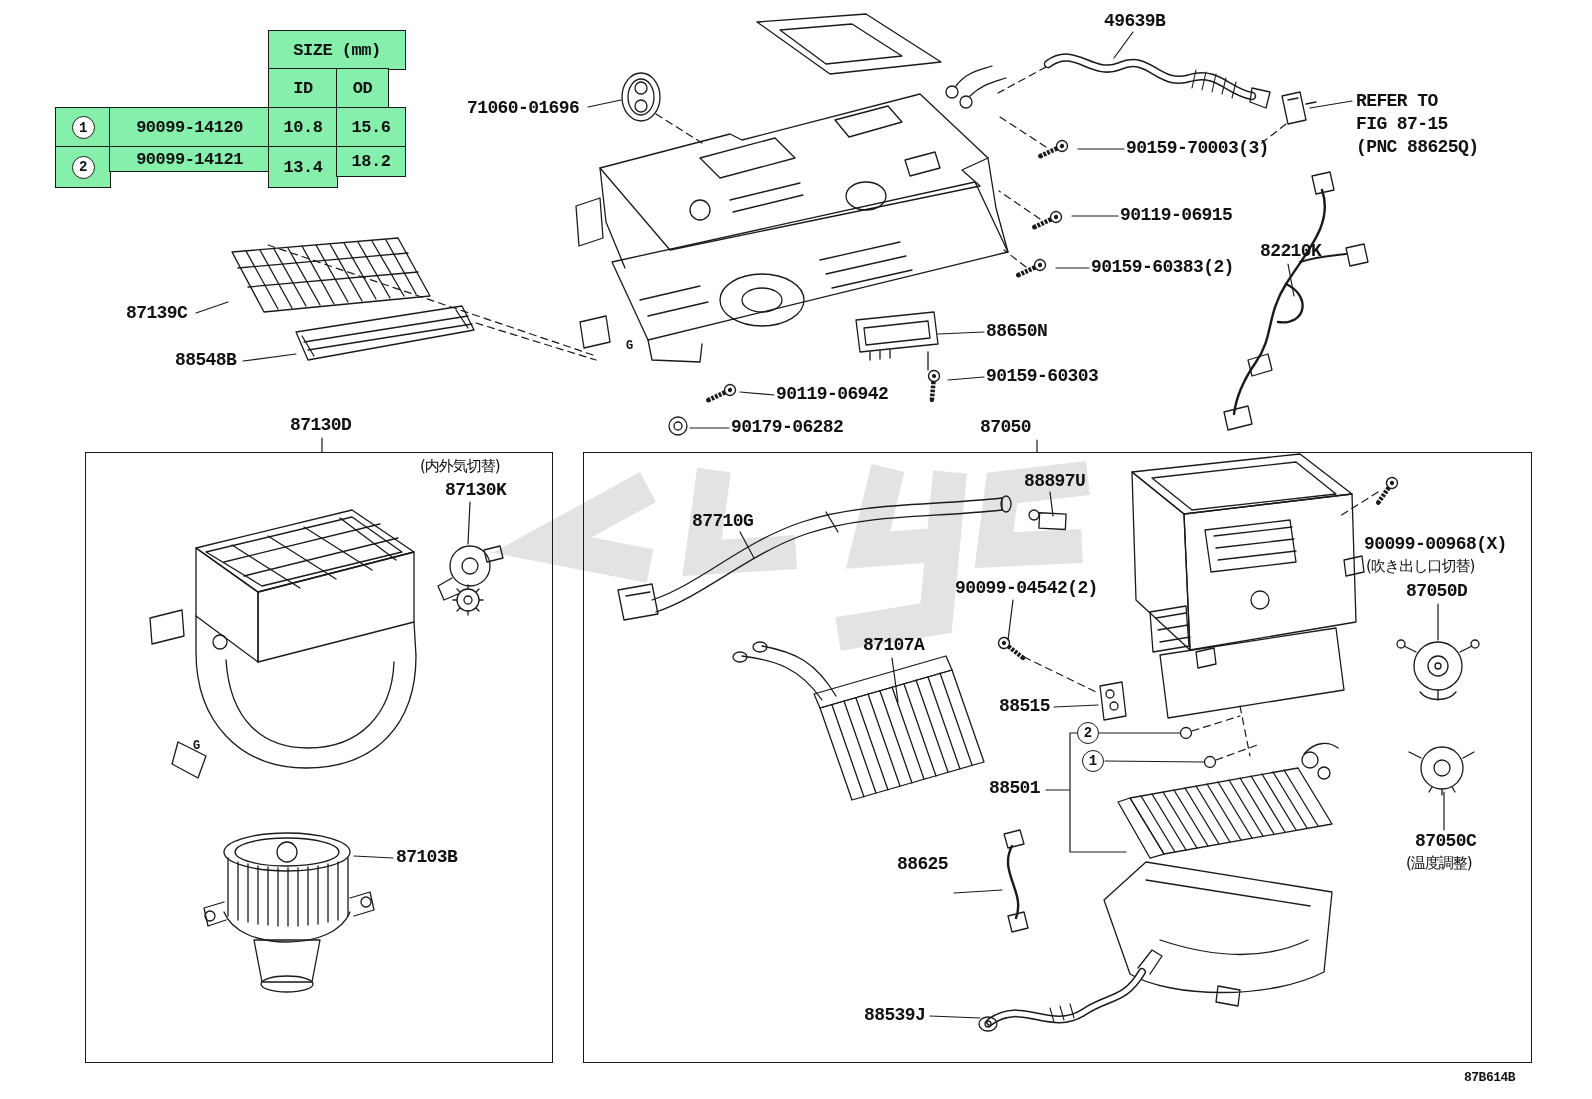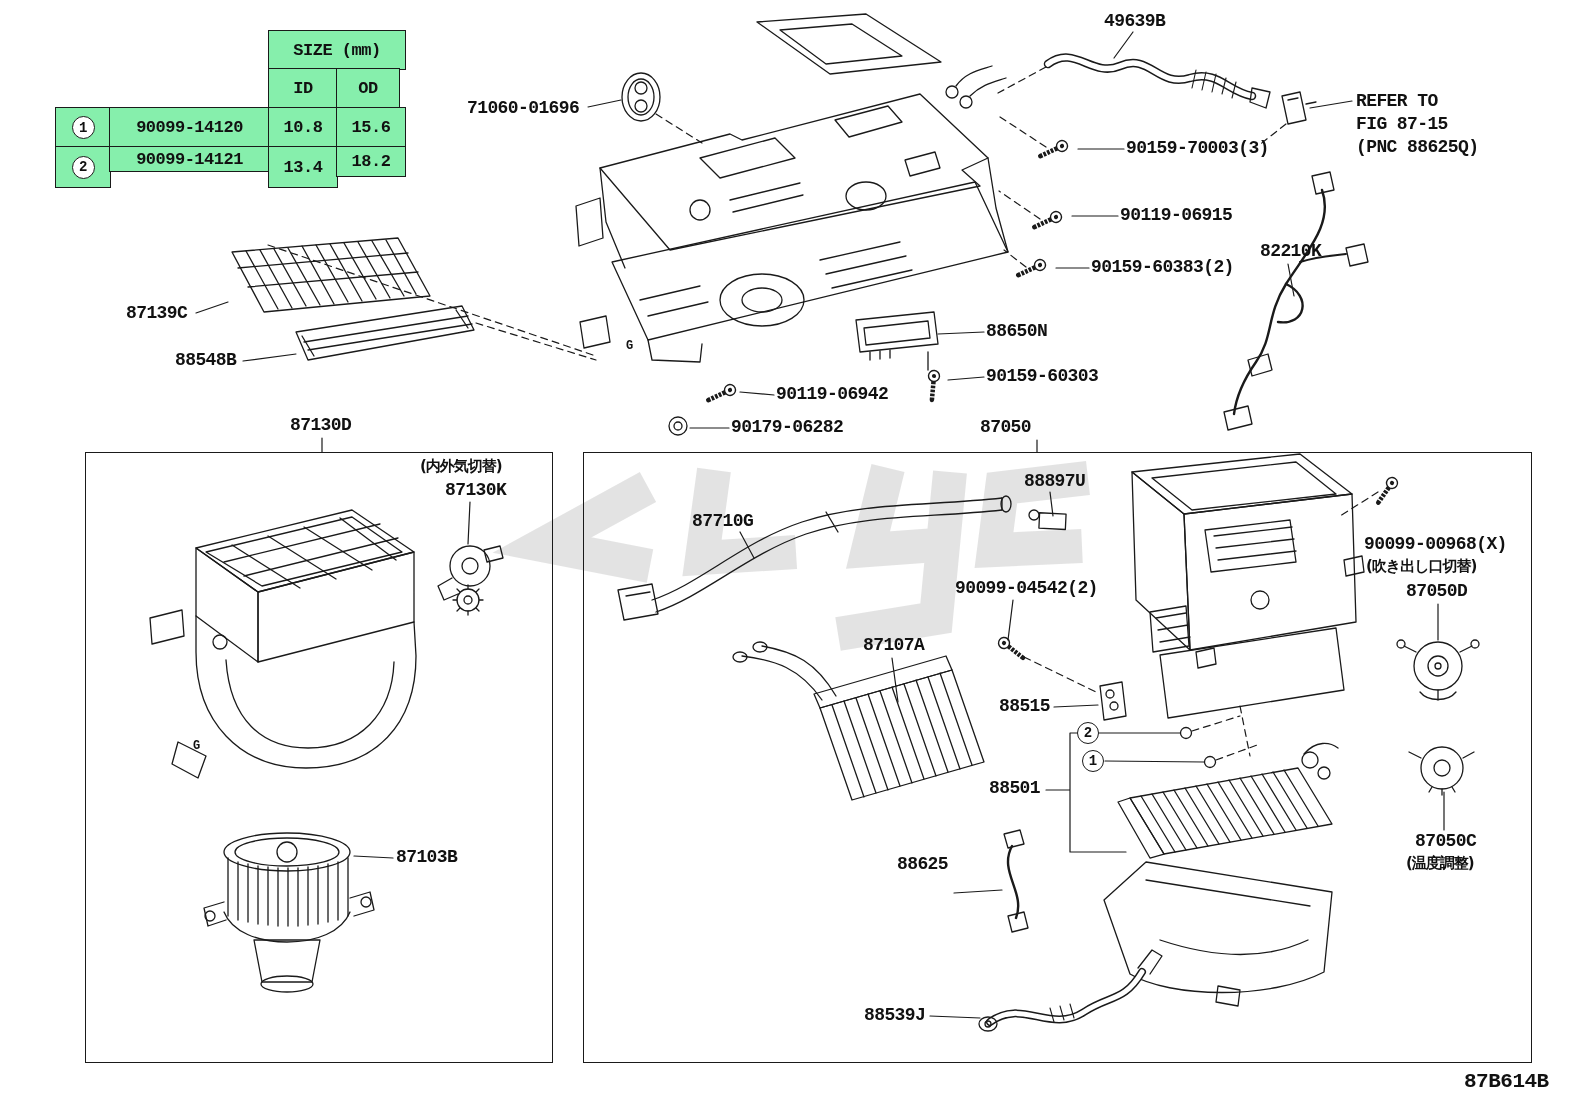--- a/index.html
+++ b/index.html
@@ -2,30 +2,30 @@
 <html><head>
 <meta charset="utf-8">
 <style>
   *{box-sizing:border-box}
   body{margin:0;background:#fff}
   .sheet{position:relative;width:1592px;height:1099px;background:#fff;overflow:hidden;
          font-family:"Liberation Mono","DejaVu Sans Mono",monospace;color:#111}
   svg.art{position:absolute;left:0;top:0}
   .callout{position:absolute;font-weight:700;font-size:18px;line-height:1.05;
            letter-spacing:-0.6px;white-space:nowrap}
-  .jp{font-family:"DejaVu Sans",sans-serif;font-size:15px;font-weight:700;letter-spacing:-1px}
+  .jp{font-family:"DejaVu Sans",sans-serif;font-size:15px;font-weight:400;letter-spacing:-1px}
   .frame{position:absolute;border:1.8px solid #1a1a1a;background:transparent}
   .tcell{position:absolute;border:1.6px solid #1a1a1a;display:flex;align-items:center;
          justify-content:center;font-weight:700;font-size:17px;background:#86efac;letter-spacing:-0.5px}
   .cnum{width:23px;height:23px;border:1.6px solid #1a1a1a;border-radius:50%;display:flex;
         align-items:center;justify-content:center;font-size:14px;font-weight:700;background:#fff}
   .cnum-abs{position:absolute;width:22px;height:22px;border:1.7px solid #1a1a1a;border-radius:50%;
         display:flex;align-items:center;justify-content:center;font-size:14px;font-weight:700;background:#fff}
   .gmark{position:absolute;font-size:12px;font-weight:700}
-  .code{position:absolute;font-size:21px;font-weight:700;letter-spacing:-0.5px}
+  .code{position:absolute;font-size:13px;font-weight:700;letter-spacing:-0.5px}
 </style>
 </head>
 <body>
 
 <div class="sheet">
 
   <svg class="art" width="1592" height="1099" viewBox="0 0 1592 1099">
     <defs>
       <g id="screw">
         <line x1="5" y1="0" x2="24" y2="0" stroke="#1a1a1a" stroke-width="4.5"></line>
@@ -335,21 +335,21 @@
       </g>
     </g>
   </svg>
 
   <div class="frame" style="left:85px;top:452px;width:468px;height:611px"></div>
   <div class="frame" style="left:583px;top:452px;width:949px;height:611px"></div>
 
   <div>
     <div class="tcell" style="left:268px;top:30px;width:138px;height:40px">SIZE (mm)</div>
     <div class="tcell" style="left:268px;top:68px;width:70px;height:41px">ID</div>
-    <div class="tcell" style="left:336px;top:68px;width:64px;height:41px">OD</div>
+    <div class="tcell" style="left:336px;top:68px;width:53px;height:41px">OD</div>
 
     <div class="tcell" style="left:55px;top:107px;width:56px;height:41px">
       <span class="cnum">1</span>
     </div>
     <div class="tcell" style="left:109px;top:107px;width:161px;height:41px">90099-14120</div>
     <div class="tcell" style="left:268px;top:107px;width:70px;height:41px">10.8</div>
     <div class="tcell" style="left:336px;top:107px;width:70px;height:41px">15.6</div>
 
     <div class="tcell" style="left:55px;top:146px;width:56px;height:42px">
       <span class="cnum">2</span>

